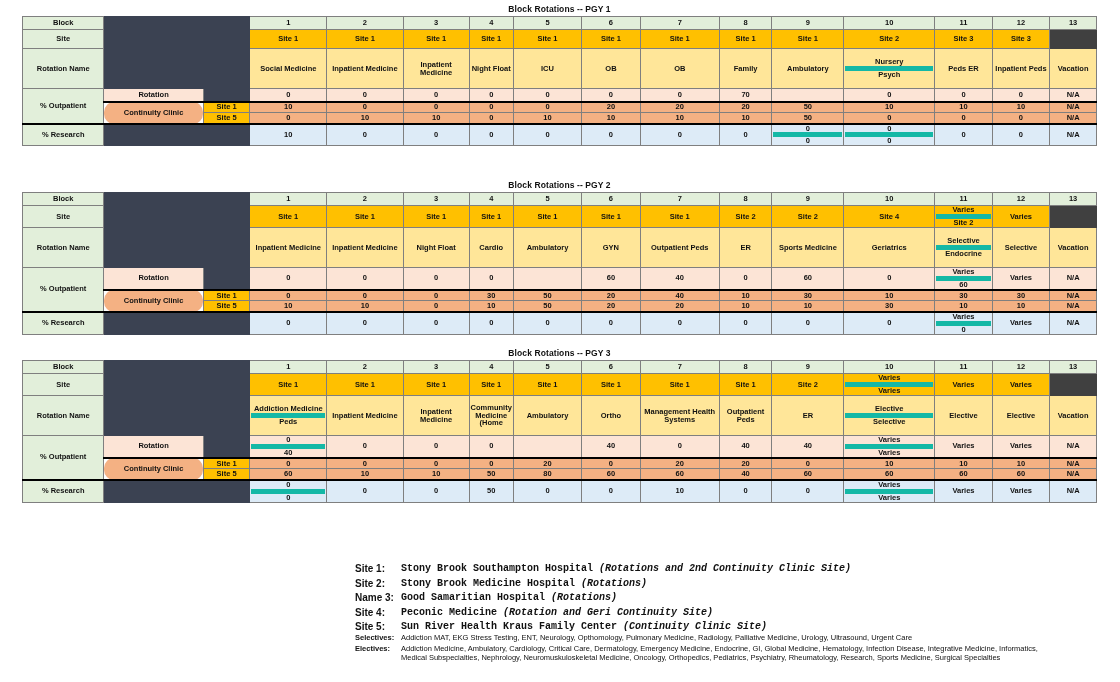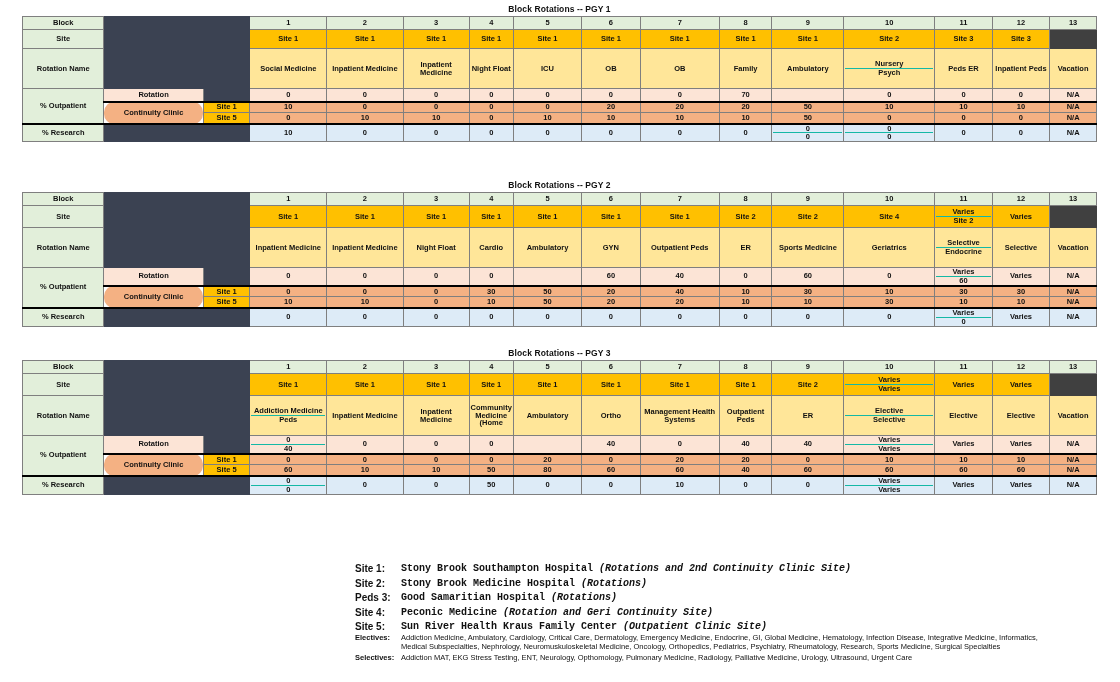--- a/index.html
+++ b/index.html
@@ -46,21 +46,21 @@
   .rot-sub{background:#fce4d6;font-weight:bold;}
   .cc-sub{background:#f4b183;font-weight:bold;border-radius:10px;}
   .site-tag{background:#ffc000;font-weight:bold;}
 
   
   .thick-top{border-top:2px solid #000 !important;}
 
   
   .split{display:flex;flex-direction:column;height:100%;}
   .split > div{flex:1;display:flex;align-items:center;justify-content:center;}
-  .split > div:first-child{border-bottom:1px solid #14b8a6;}
+  .split > div:first-child{border-bottom:5px solid #14b8a6;}
   td.nopad{padding:0;}
 
   
   .legend{position:absolute;font-size:10px;color:#111;}
   .legend-row{display:flex;margin-bottom:3.5px;}
   .legend-key{width:46px;font-weight:bold;flex:none;}
   .legend-val{font-weight:bold;font-family:Liberation Mono, monospace;}
   .legend-val i{font-weight:bold;font-style:italic;}
   .sel-block{position:absolute;font-size:7.5px;color:#111;}
   .sel-row{display:flex;margin-bottom:2px;}
@@ -578,41 +578,41 @@
   <div class="legend" id="legend-sites" style="left:355px;top:563px;">
       <div class="legend-row">
         <div class="legend-key">Site 1:</div>
         <div class="legend-val"><span>Stony Brook Southampton Hospital </span><i>(Rotations and 2nd Continuity Clinic Site)</i></div>
       </div>
       <div class="legend-row">
         <div class="legend-key">Site 2:</div>
         <div class="legend-val"><span>Stony Brook Medicine Hospital </span><i>(Rotations)</i></div>
       </div>
       <div class="legend-row">
-        <div class="legend-key">Peds 3:</div>
+        <div class="legend-key">Name 3:</div>
         <div class="legend-val"><span>Good Samaritian Hospital </span><i>(Rotations)</i></div>
       </div>
       <div class="legend-row">
         <div class="legend-key">Site 4:</div>
         <div class="legend-val"><span>Peconic Medicine </span><i>(Rotation and Geri Continuity Site)</i></div>
       </div>
       <div class="legend-row">
         <div class="legend-key">Site 5:</div>
-        <div class="legend-val"><span>Sun River Health Kraus Family Center </span><i>(Outpatient Clinic Site)</i></div>
+        <div class="legend-val"><span>Sun River Health Kraus Family Center </span><i>(Continuity Clinic Site)</i></div>
       </div>
     </div>
   <div class="sel-block" id="legend-sel" style="left:355px;top:633px;">
+      <div class="sel-row">
+        <div class="sel-key">Selectives:</div>
+        <div class="sel-val">
+          <div>Addiction MAT, EKG Stress Testing, ENT, Neurology, Opthomology, Pulmonary Medicine, Radiology, Palliative Medicine, Urology, Ultrasound, Urgent Care</div>
+        </div>
+      </div>
       <div class="sel-row">
         <div class="sel-key">Electives:</div>
         <div class="sel-val">
           <div>Addiction Medicine, Ambulatory, Cardiology, Critical Care, Dermatology, Emergency Medicine, Endocrine, GI, Global Medicine, Hematology, Infection Disease,  Integrative Medicine, Informatics,</div>
           <div class="center">Medical Subspecialties, Nephrology, Neuromuskuloskeletal Medicine, Oncology, Orthopedics, Pediatrics, Psychiatry, Rheumatology, Research, Sports Medicine, Surgical Specialties</div>
         </div>
       </div>
-      <div class="sel-row">
-        <div class="sel-key">Selectives:</div>
-        <div class="sel-val">
-          <div>Addiction MAT, EKG Stress Testing, ENT, Neurology, Opthomology, Pulmonary Medicine, Radiology, Palliative Medicine, Urology, Ultrasound, Urgent Care</div>
-        </div>
-      </div>
     </div>
 
 </div>
 
 </body></html>

